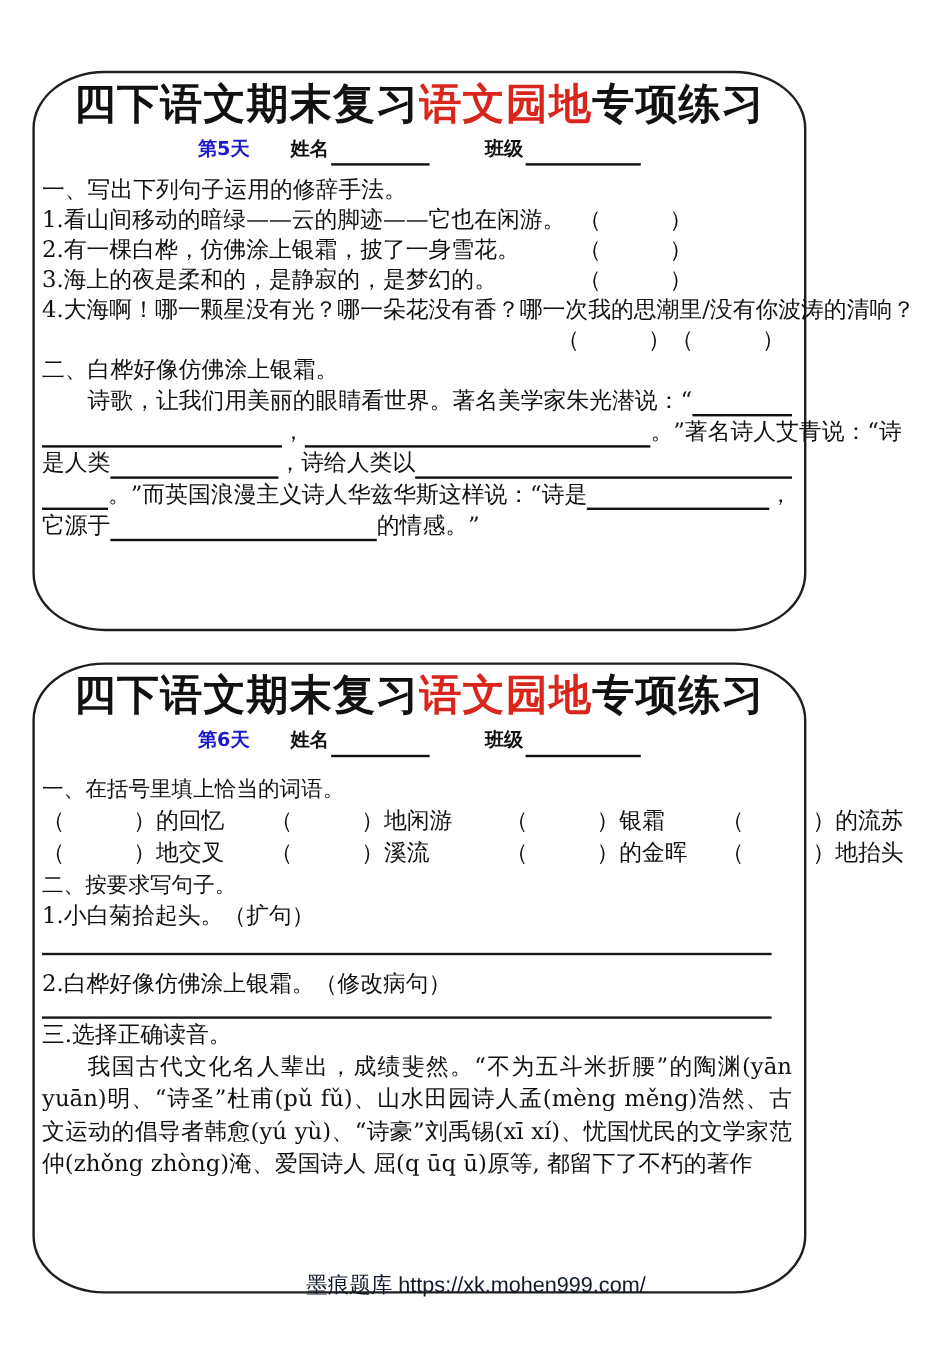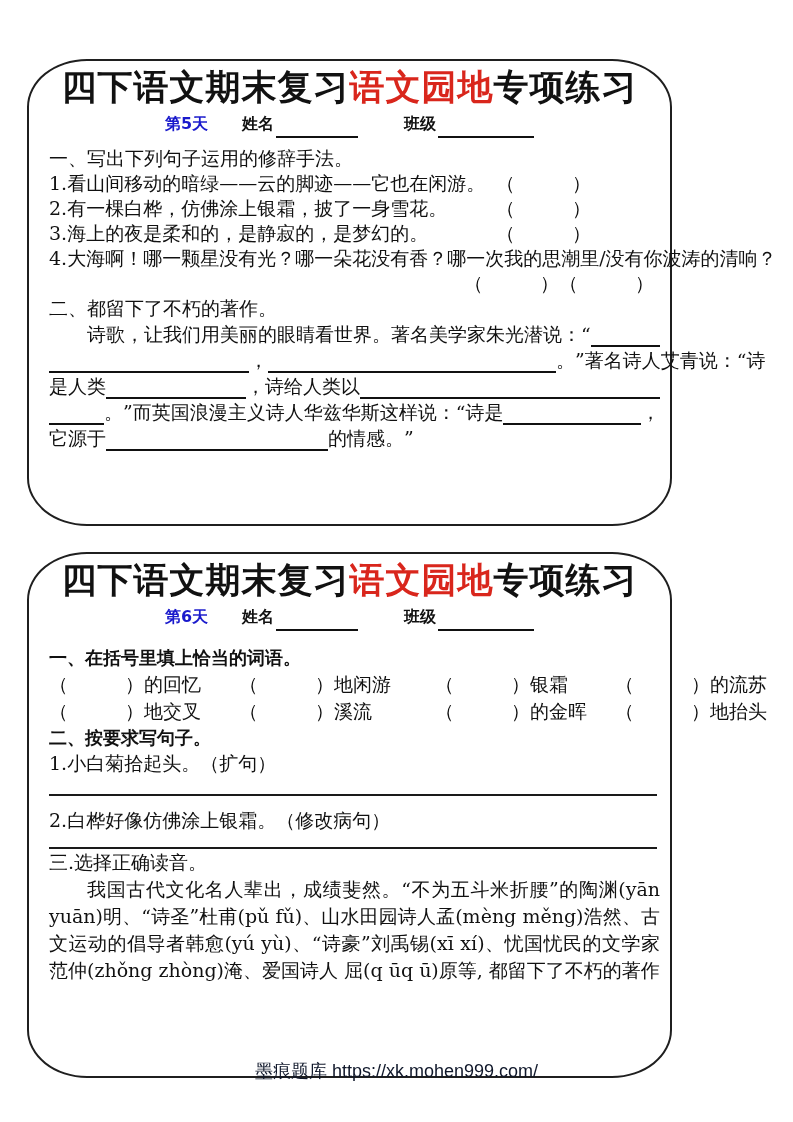--- a/index.html
+++ b/index.html
@@ -20,33 +20,33 @@
   .card-title .red{color:#d9261c;}
   .card-meta{
     display:flex;justify-content:center;align-items:flex-end;
     font-family:"DejaVu Sans","Liberation Sans",sans-serif;
     font-weight:700;font-size:16px;line-height:28px;white-space:nowrap;
   }
   .card-meta .day{color:#1a1acc;margin-right:34px;}
   .meta-line{display:inline-block;border-bottom:2px solid #111;height:2px;margin-left:2px;}
   .meta-line.name{width:82px;margin-right:46px;}
   .meta-line.cls{width:96px;}
-  .content{margin:8px 10px 0 20px;font-size:19px;line-height:25px;}
+  .content{margin:8px 10px 0 6px;font-size:19px;line-height:25px;}
   .card-day6 .content{margin-top:14px;}
   .line{white-space:nowrap;}
   .qline{position:relative;}
   .qline .ans{position:absolute;left:447px;top:0;}
   .right-ans{text-align:right;padding-right:6px;}
   .quote-line{display:flex;align-items:flex-end;white-space:nowrap;line-height:26px;}
   .indent{padding-left:38px;}
   .blank{display:inline-block;border-bottom:2px solid #111;height:21px;flex:0 0 auto;}
   .blank.grow{flex:1 1 auto;}
   .h-bold{
     font-family:"DejaVu Sans","Liberation Sans",sans-serif;
-    font-weight:700;font-size:18px;line-height:26px;
+    font-weight:400;font-size:18px;line-height:26px;
   }
   .fill-grid{
     display:grid;grid-template-columns:190px 196px 180px 1fr;
     line-height:27px;white-space:nowrap;
   }
   .ans-rule{width:608px;height:0;border-bottom:2px solid #1a1a1a;margin-top:18px;}
   .q2-line{margin-top:12px;}
   .rule2{margin-top:14px;}
   .s3{line-height:26px;}
   .passage{
@@ -84,21 +84,21 @@
       <div class="line qline">
         <span>2.有一棵白桦，仿佛涂上银霜，披了一身雪花。</span>
         <span class="ans">（　　　）</span>
       </div>
       <div class="line qline">
         <span>3.海上的夜是柔和的，是静寂的，是梦幻的。</span>
         <span class="ans">（　　　）</span>
       </div>
       <div class="line">4.大海啊！哪一颗星没有光？哪一朵花没有香？哪一次我的思潮里/没有你波涛的清响？</div>
       <div class="line right-ans">（　　　）（　　　）</div>
-      <div class="line">二、都留下了不朽的著作。</div>
+      <div class="line">二、白桦好像仿佛涂上银霜。</div>
 
       <div class="quote-line indent">
         <span>诗歌，让我们用美丽的眼睛看世界。著名美学家朱光潜说：“</span>
         <span class="blank grow"></span>
       </div>
       <div class="quote-line">
         <span class="blank" style="width:200px"></span>
         <span>，</span>
         <span class="blank" style="width:288px"></span>
         <span>。”著名诗人艾青说：“诗</span>

